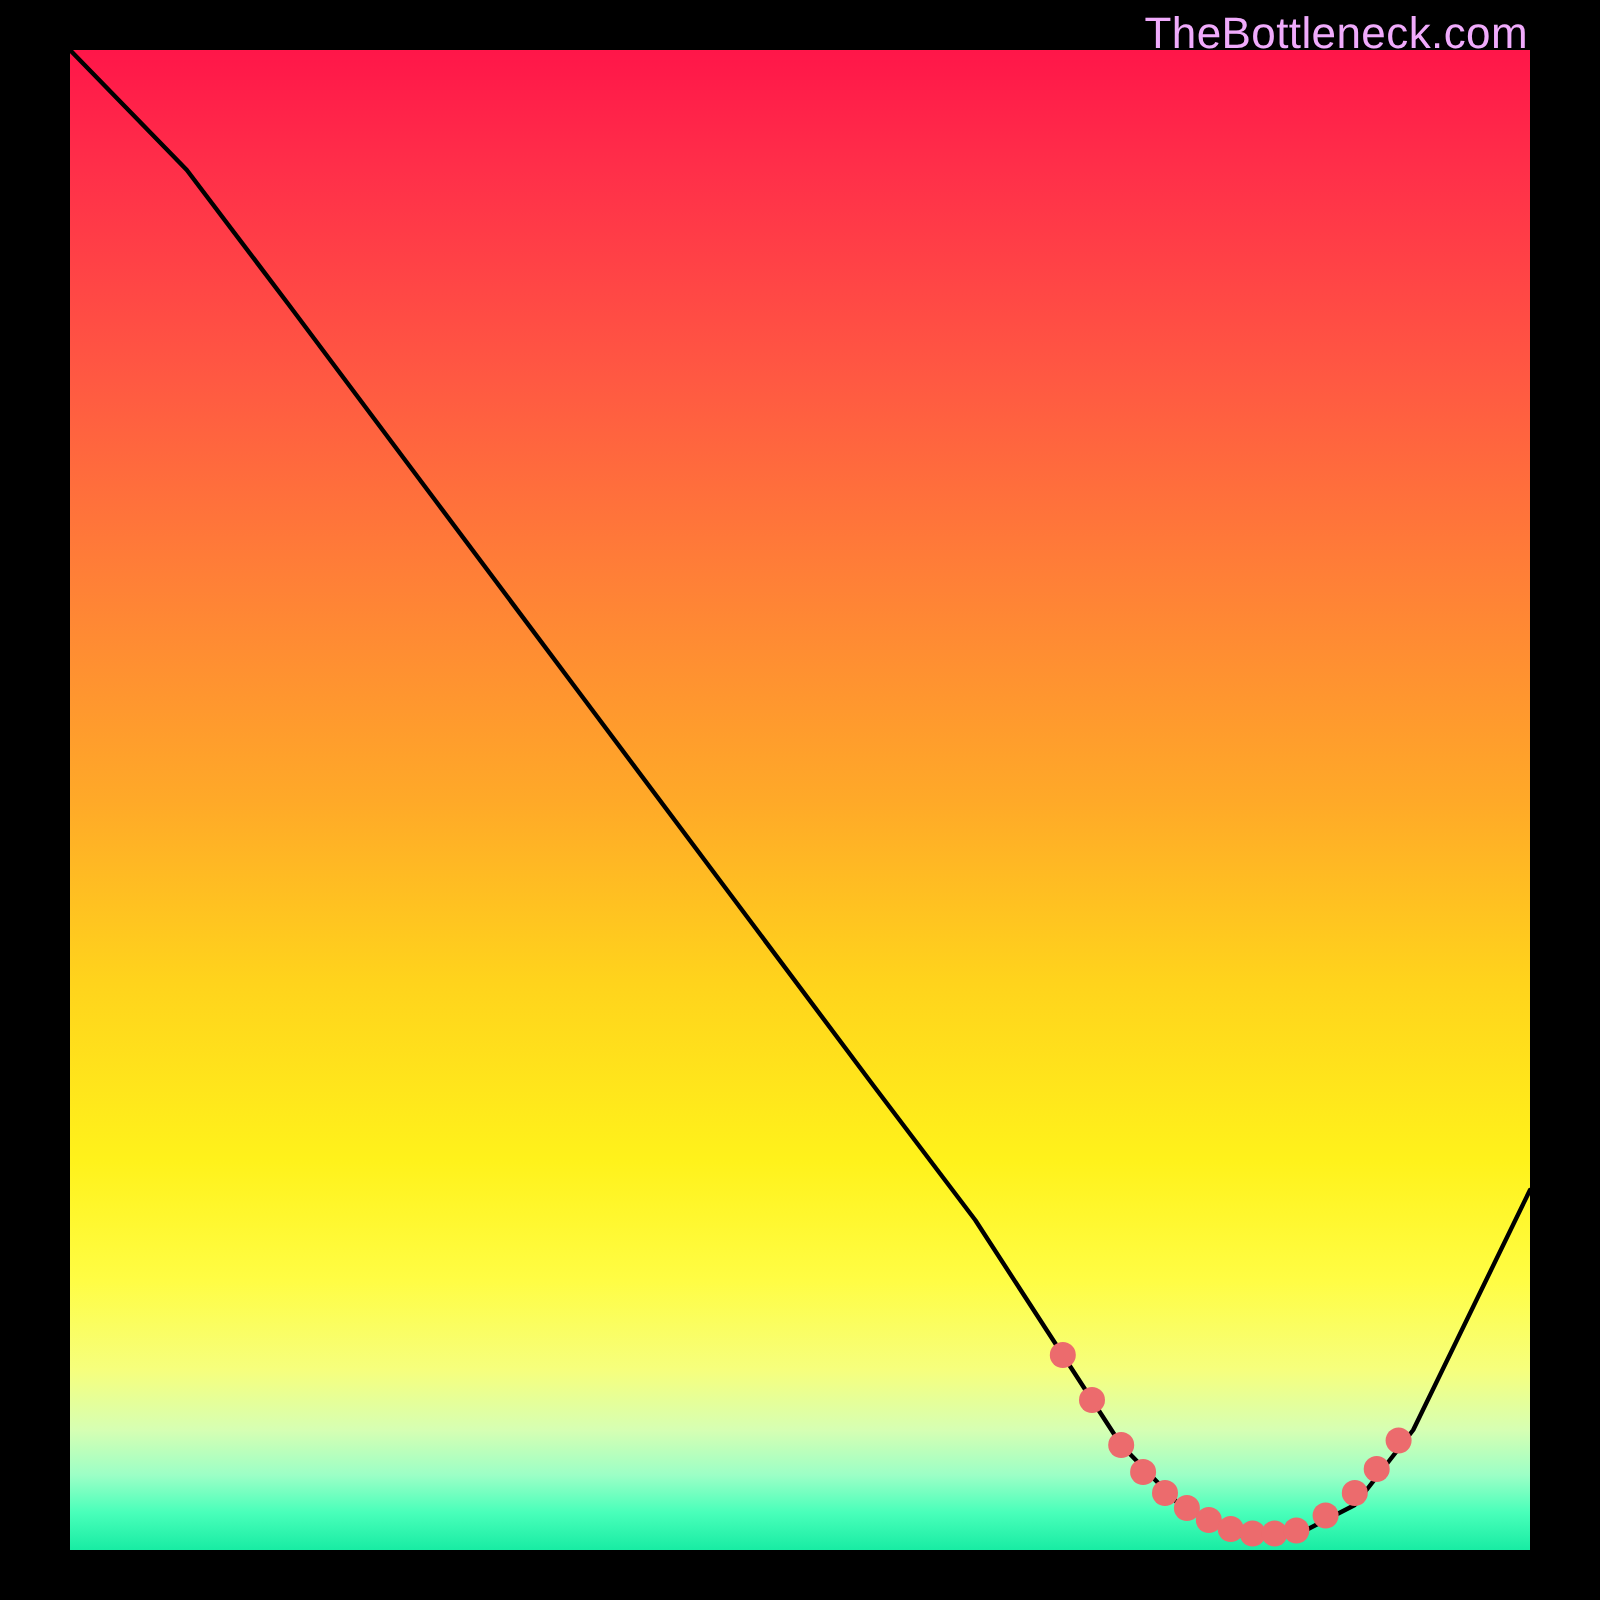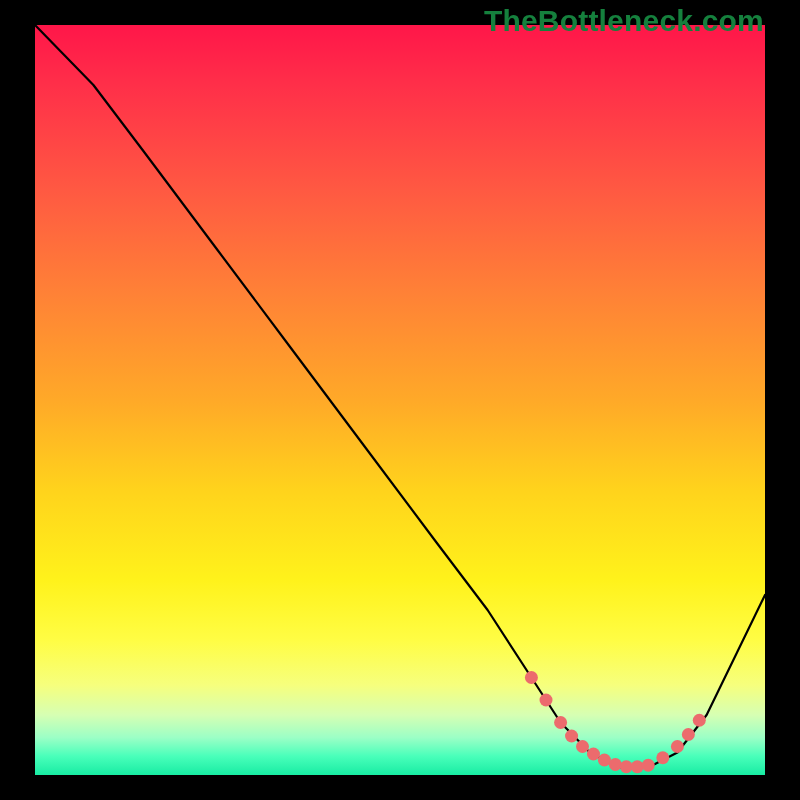--- a/index.html
+++ b/index.html
@@ -36,23 +36,23 @@
       #9cffc6 95%,
       #49ffba 97.5%,
       #18eca3 100%
     );
   }
   .watermark {
     position: absolute;
     top: 4px;
     right: 36px;
     font-family: "Segoe UI", Arial, sans-serif;
-    font-size: 30px;
-    font-weight: 700;
-    color: #15803d;
+    font-size: 22px;
+    font-weight: 400;
+    color: #f0abfc;
     letter-spacing: 0.2px;
   }
   svg.overlay {
     position: absolute;
     left: 35px;
     top: 25px;
     width: 730px;
     height: 750px;
     overflow: visible;
   }

